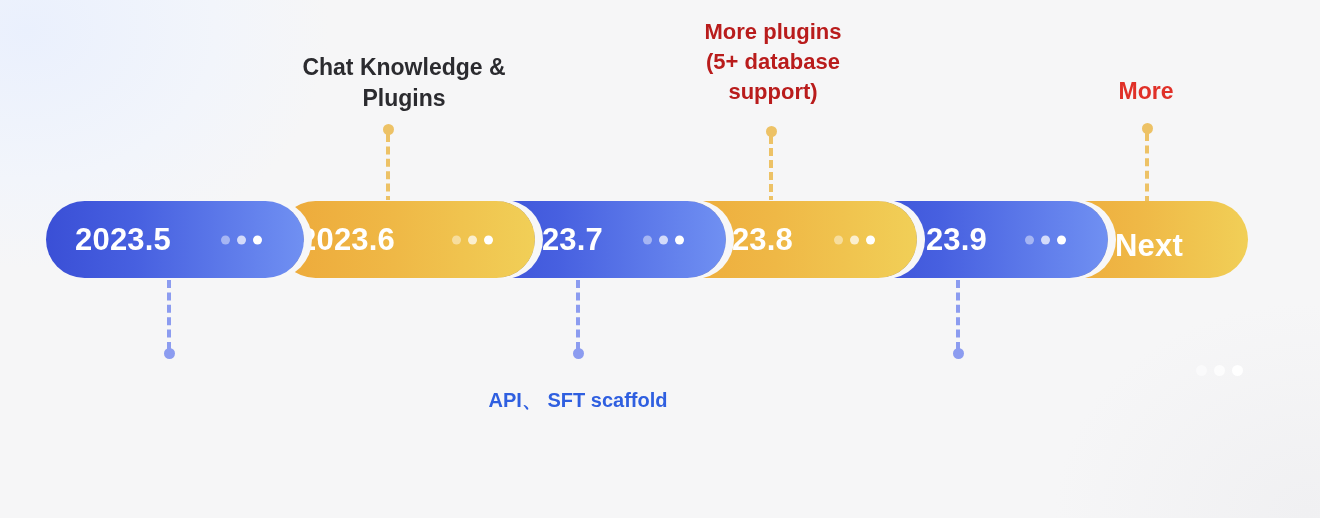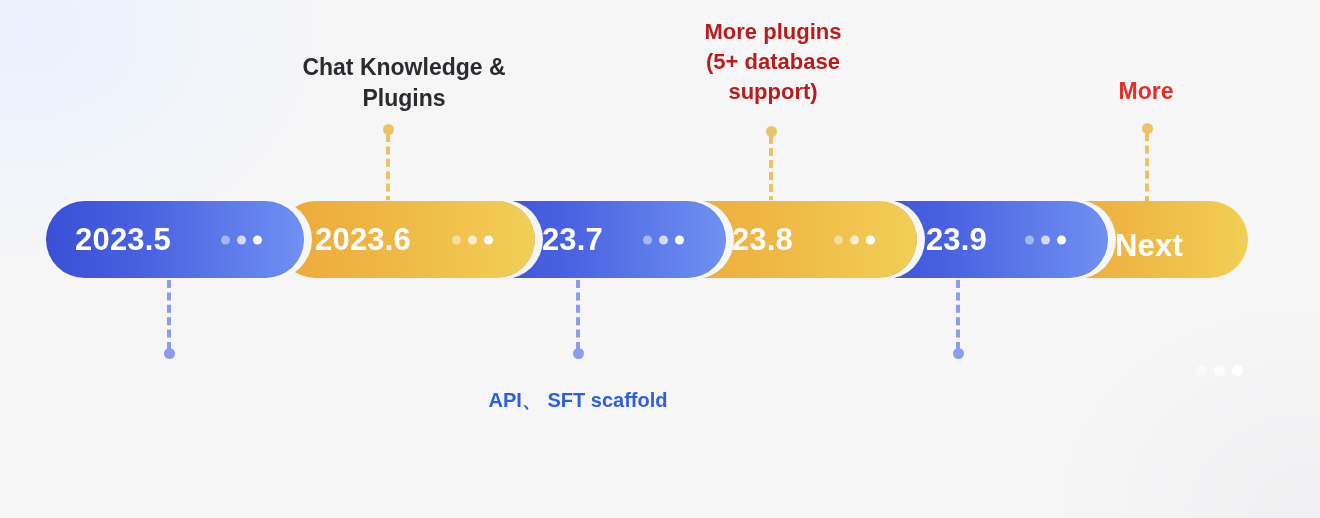--- a/index.html
+++ b/index.html
@@ -192,21 +192,21 @@
     <div class="seg blue overlap" style="left:422px; width:258px;">
       <span class="seg-label" style="margin-left:39px;">2023.7</span>
       <span class="dots" style="right:42px;">
         <i></i>
           <i></i>
           <i></i>
       </span>
     </div>
 
     <div class="seg yellow overlap" style="left:231px; width:258px;">
-      <span class="seg-label" style="margin-left:38px;">2023.6</span>
+      <span class="seg-label" style="margin-left:22px;">2023.6</span>
       <span class="dots" style="right:42px;">
         <i></i>
           <i></i>
           <i></i>
       </span>
     </div>
 
     <div class="seg blue overlap" style="left:0px; width:258px;">
       <span class="seg-label" style="margin-left:29px;">2023.5</span>
       <span class="dots" style="right:42px;">

